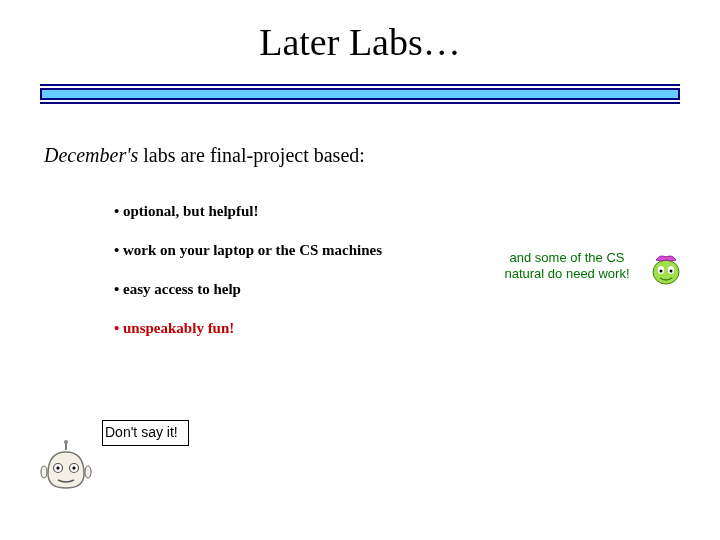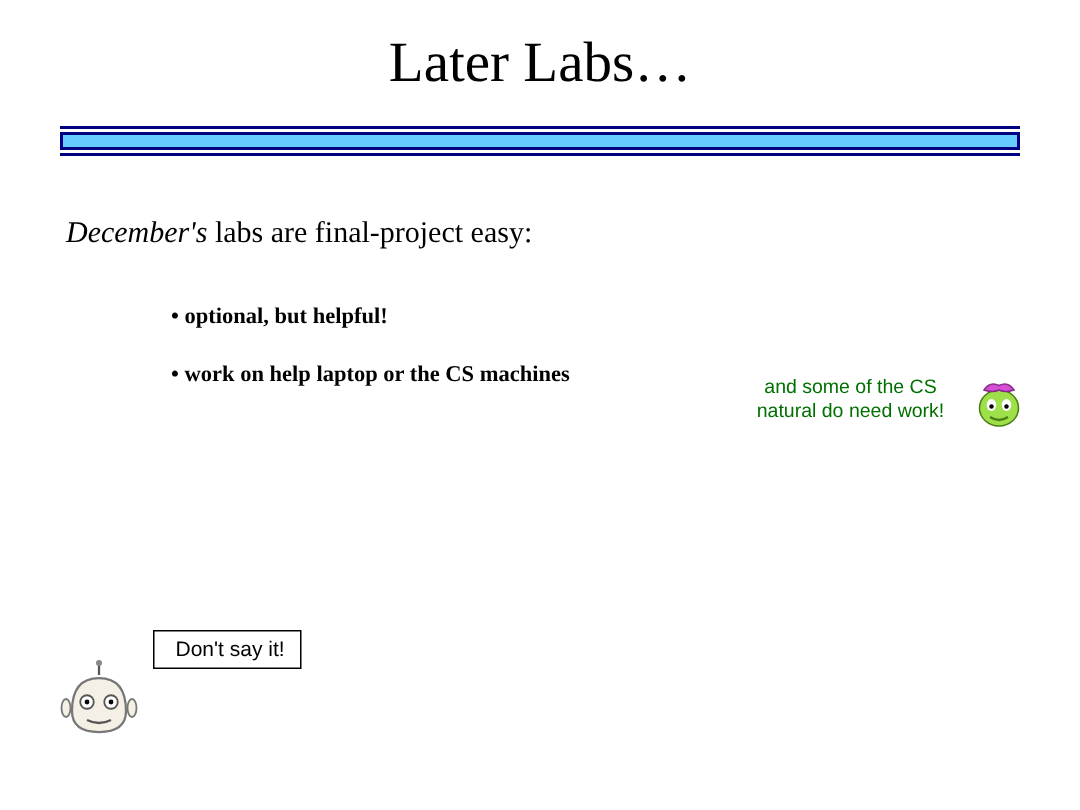--- a/index.html
+++ b/index.html
@@ -78,21 +78,21 @@
   .side-icon {
     position: absolute;
     left: 648px;
     top: 252px;
   }
   .callout-box {
     position: absolute;
     left: 102px;
     top: 420px;
     border: 1px solid #000;
-    padding: 3px 10px 5px 14px;
+    padding: 3px 10px 5px 2px;
     font-family: "Comic Sans MS", "Comic Sans", cursive, sans-serif;
     font-size: 14px;
   }
   .robot-icon {
     position: absolute;
     left: 38px;
     top: 440px;
   }
 </style>
 </head>
@@ -102,26 +102,28 @@
 
   <div class="title">Later Labs…</div>
 
   <div class="rule-group">
     <div class="thin-line"></div>
     <div class="thick-band"></div>
     <div class="thin-line"></div>
   </div>
 
   <div class="intro">
-    <span class="em">December's</span><span> labs are final-project easy:</span>
+    <span class="em">December's</span><span> labs are final-project based:</span>
   </div>
 
   <div class="bullets">
     <div class="bullet">• optional, but helpful!</div>
-    <div class="bullet">• work on help laptop or the CS machines</div>
+    <div class="bullet">• work on your laptop or the CS machines</div>
+    <div class="bullet">• easy access to help</div>
+    <div class="bullet red">• unspeakably fun!</div>
   </div>
 
   <div class="side-note">and some of the CS natural do need work!</div>
 
   <div class="side-icon">
     <svg width="36" height="34" viewBox="0 0 36 34">
       <ellipse cx="18" cy="20" rx="13" ry="12" fill="#9de04a" stroke="#4a7d12" stroke-width="1"></ellipse>
       <ellipse cx="13" cy="18" rx="3.2" ry="4" fill="#ffffff"></ellipse>
       <ellipse cx="23" cy="18" rx="3.2" ry="4" fill="#ffffff"></ellipse>
       <circle cx="13" cy="19" r="1.5" fill="#000"></circle>

